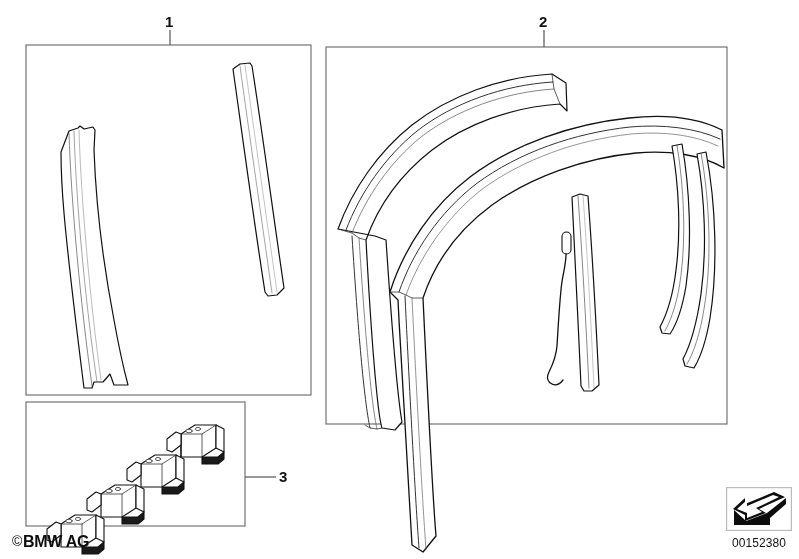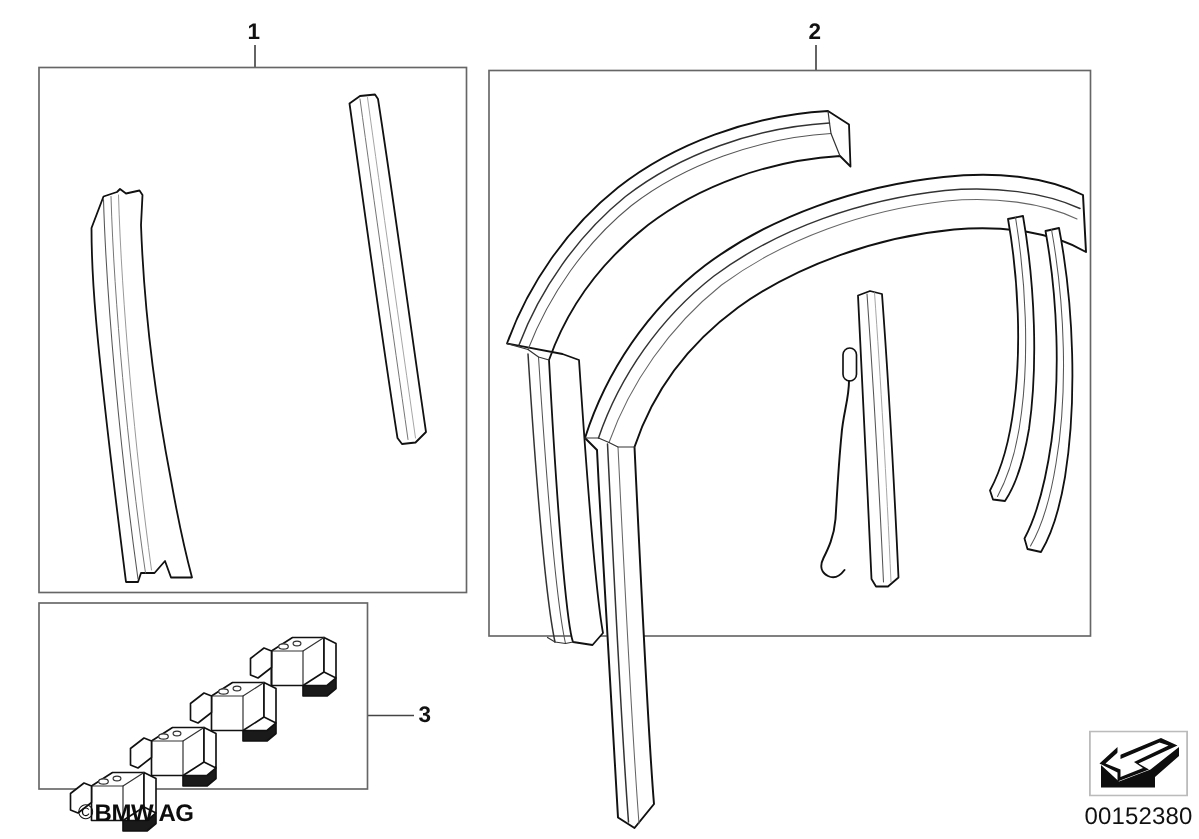--- a/index.html
+++ b/index.html
@@ -40,36 +40,35 @@
   #copyright {
     position: absolute;
     left: 12px;
     top: 533px;
     font-family: "Liberation Sans", sans-serif;
     font-weight: bold;
     font-size: 16px;
     letter-spacing: -0.3px;
     color: #0d0d0d;
     white-space: nowrap;
-    margin-left: 40px;
   }
   #copyright .c-mark {
     font-weight: normal;
     font-size: 14px;
     vertical-align: 1px;
     margin-right: 1px;
   }
   #figure-id {
     position: absolute;
     left: 723px;
     top: 536px;
     width: 72px;
     text-align: center;
     font-family: "Liberation Sans", sans-serif;
-    font-size: 16px;
+    font-size: 12px;
     color: #111111;
     letter-spacing: 0.1px;
   }
   #view-arrow-box {
     position: absolute;
     left: 726px;
     top: 487px;
     width: 66px;
     height: 44px;
   }

